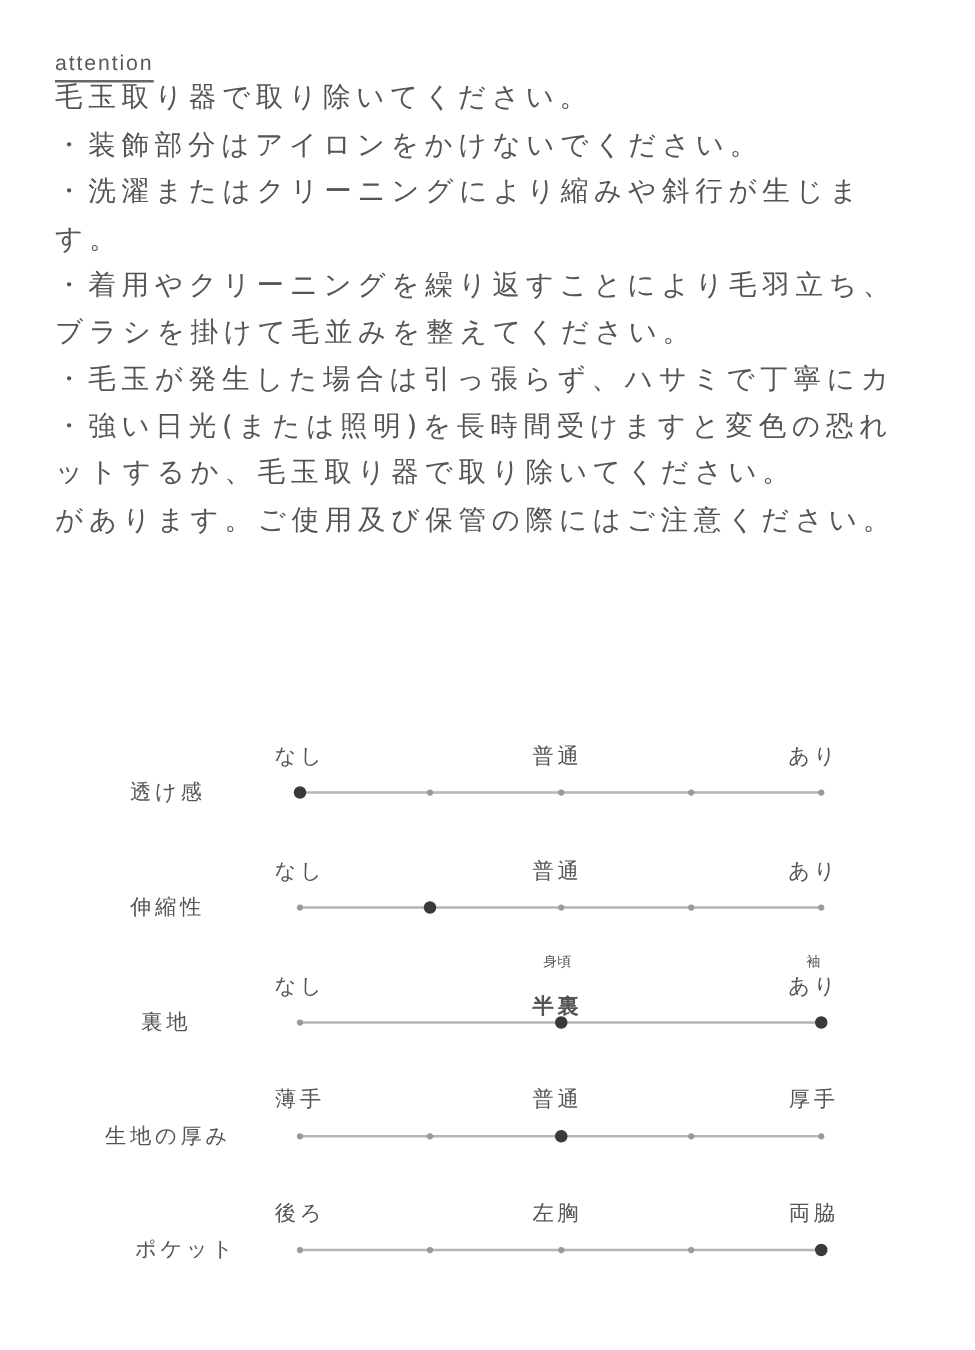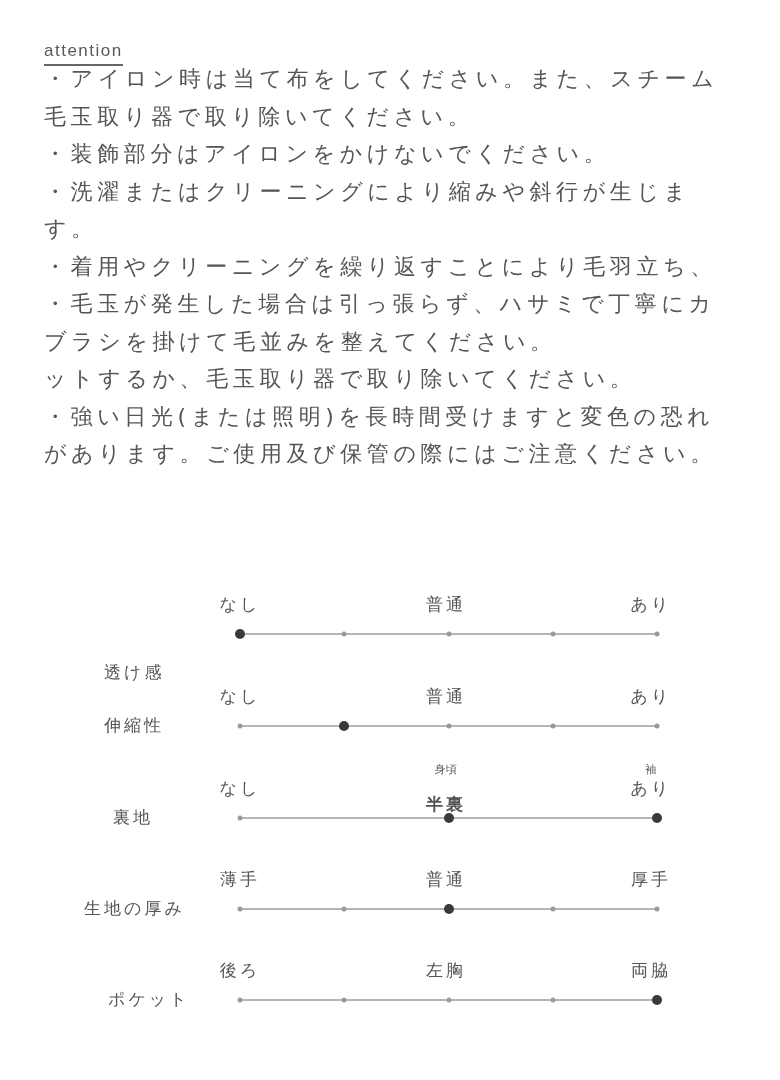--- a/index.html
+++ b/index.html
@@ -54,36 +54,35 @@
     position: absolute; width: 10px; height: 10px; border-radius: 50%;
     background: #3a3a3a; transform: translate(-50%, -50%);
   }
 </style>
 </head>
 <body>
 
 <div class="attention-title">attention</div>
 
 <div class="notes">
-  <div class="note-line">・アイロン時は当て布をしてください。また、スチーム</div>
   <div class="note-line">毛玉取り器で取り除いてください。</div>
   <div class="note-line">・装飾部分はアイロンをかけないでください。</div>
   <div class="note-line">・洗濯またはクリーニングにより縮みや斜行が生じま</div>
   <div class="note-line">す。</div>
   <div class="note-line">・着用やクリーニングを繰り返すことにより毛羽立ち、</div>
+  <div class="note-line">ブラシを掛けて毛並みを整えてください。</div>
   <div class="note-line">・毛玉が発生した場合は引っ張らず、ハサミで丁寧にカ</div>
-  <div class="note-line">ブラシを掛けて毛並みを整えてください。</div>
+  <div class="note-line">・強い日光(または照明)を長時間受けますと変色の恐れ</div>
   <div class="note-line">ットするか、毛玉取り器で取り除いてください。</div>
-  <div class="note-line">・強い日光(または照明)を長時間受けますと変色の恐れ</div>
   <div class="note-line">があります。ご使用及び保管の際にはご注意ください。</div>
 </div>
 
 <div class="chart" id="chart">
     <div class="row" style="top: 0px;">
-      <div class="row-label" style="left: 104px; top: 622px; margin-top: 39px;">透け感</div>
+      <div class="row-label" style="left: 104px; top: 622px;">透け感</div>
       <div class="scale-label" style="left: 240px; top: 593px;">なし</div>
       <div class="scale-label" style="left: 446px; top: 593px;">普通</div>
       <div class="scale-label" style="left: 651px; top: 593px;">あり</div>
       <div class="track" style="left: 240px; width: 417px; top: 633px;"></div>
       <div class="tick" style="left: 344.25px; top: 634px;"></div>
       <div class="tick" style="left: 448.5px; top: 634px;"></div>
       <div class="tick" style="left: 552.75px; top: 634px;"></div>
       <div class="tick" style="left: 657px; top: 634px;"></div>
       <div class="marker" style="left: 240px; top: 634px;"></div>
     </div>

